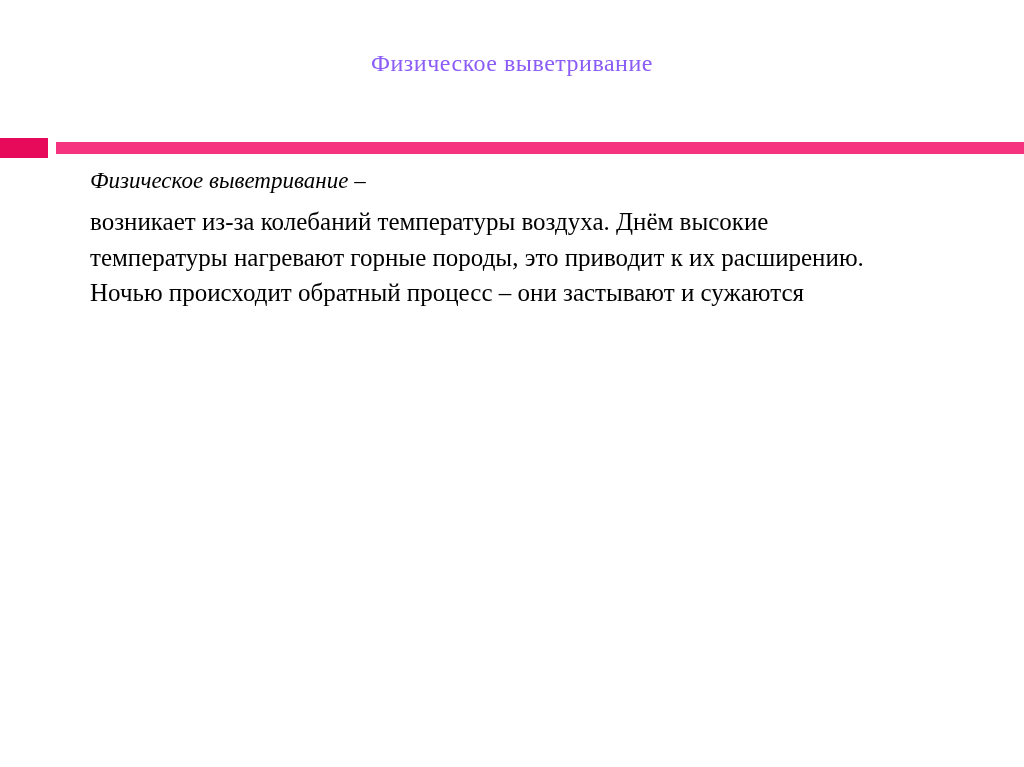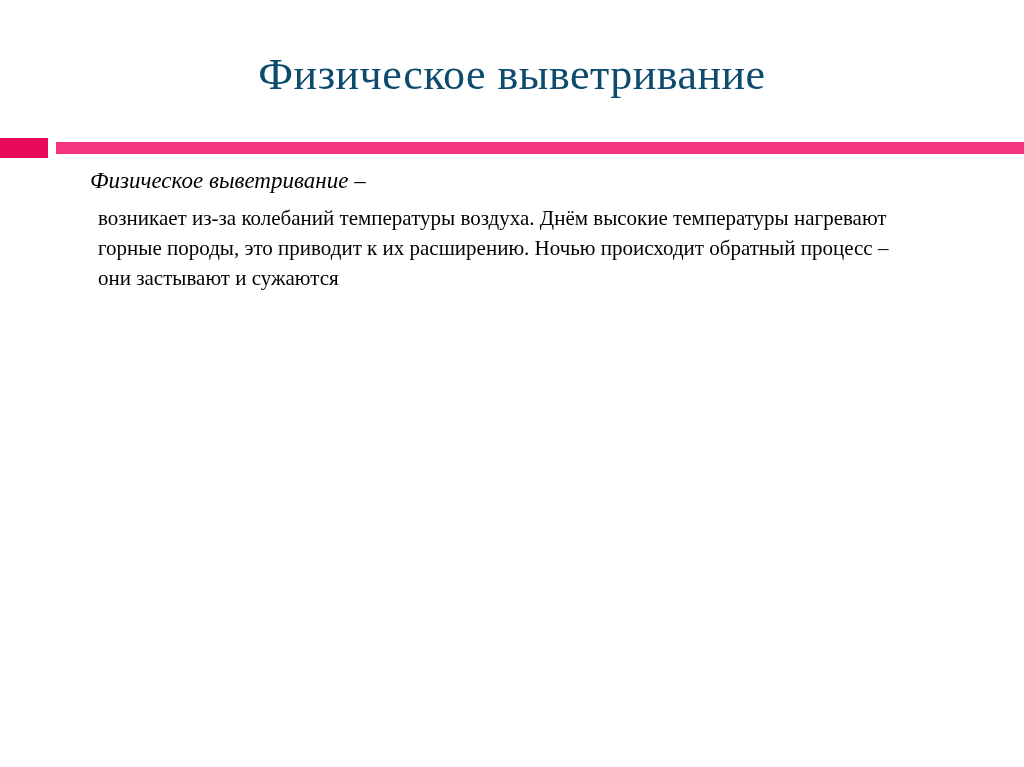--- a/index.html
+++ b/index.html
@@ -28,22 +28,22 @@
     height: 767px;
     background: #ffffff;
   }
   .title {
     position: absolute;
     left: 0;
     top: 50px;
     width: 1024px;
     text-align: center;
     font-family: "Liberation Serif", serif;
-    font-size: 44px;
-    color: #0c4a6e;
+    font-size: 24px;
+    color: #8b5cf6;
     letter-spacing: 0.5px;
     line-height: 1.15;
   }
   .rule-wrap {
     position: absolute;
     left: 0;
     top: 138px;
     width: 1024px;
     height: 20px;
   }
@@ -73,24 +73,24 @@
     text-align: left;
     font-family: "Liberation Serif", serif;
     font-style: italic;
     font-size: 23px;
     color: #000000;
     margin: 0 0 10px 0;
     padding-right: 40px;
   }
   .para {
     font-family: "Liberation Serif", serif;
-    font-size: 21px;
+    font-size: 25px;
     color: #000000;
     line-height: 1.42;
-    margin: 8px;
+    margin: 0;
     text-align: left;
     width: 820px;
   }
 </style>
 </head>
 <body>
 
 <div class="slide">
 
   <div class="slide-border-left"></div>

